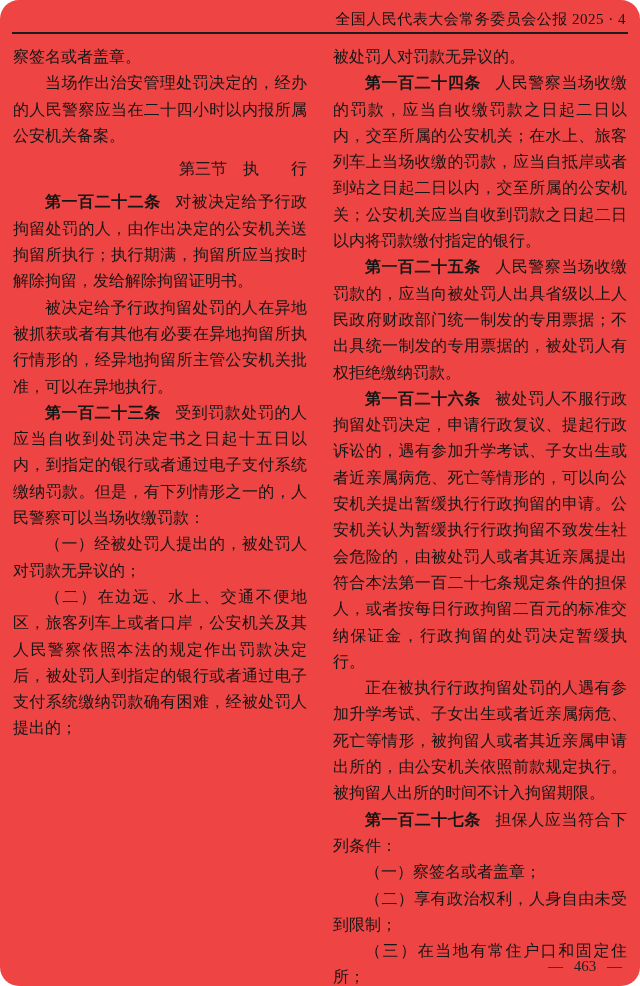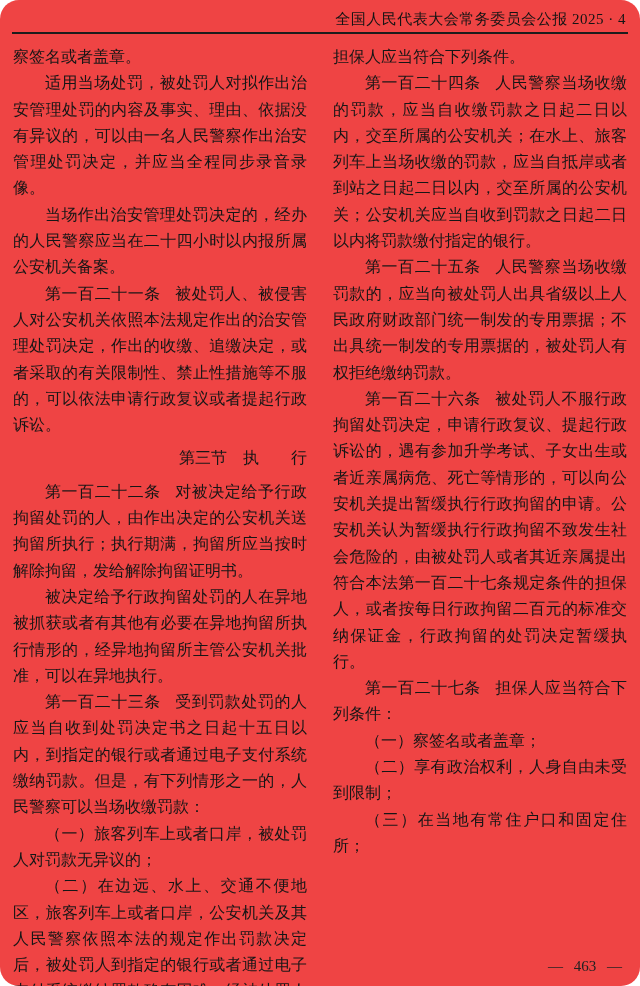--- a/index.html
+++ b/index.html
@@ -51,21 +51,21 @@
   .no-indent { text-indent: 0; }
   .section-heading {
     font-size: 16px;
     line-height: 26.3px;
     text-align: right;
     margin: 7px 0;
     font-weight: 400;
     color: #161616;
   }
   .article-no {
-    font-weight: 400;
+    font-weight: 700;
     margin-right: 0.9em;
   }
   .page-number {
     position: absolute;
     bottom: 11px; right: 18px;
     font-size: 15px;
     color: #222222;
     word-spacing: 7px;
     white-space: nowrap;
   }
@@ -75,35 +75,34 @@
 
 <div class="page">
 
   <div class="header-title">全国人民代表大会常务委员会公报 2025 · 4</div>
 
   <div class="header-rule"></div>
 
   <div class="columns">
     <div class="column">
         <p class="para no-indent">察签名或者盖章。</p>
-        <p class="para indent">适用当场处罚，被处罚人对拟作出治安管理处罚的内容及事实、理由、依据没有异议的，可以由一名人民警察作出治安管理处罚决定，并应当全程同步录音录像。</p>
         <p class="para indent">当场作出治安管理处罚决定的，经办的人民警察应当在二十四小时以内报所属公安机关备案。</p>
-        <p class="para indent"><b class="article-no">第一百二十一条</b><span>被处罚人、被侵害人对公安机关依照本法规定作出的治安管理处罚决定，作出的收缴、追缴决定，或者采取的有关限制性、禁止性措施等不服的，可以依法申请行政复议或者提起行政诉讼。</span></p>
         <div class="section-heading">第三节　执　　行</div>
         <p class="para indent"><b class="article-no">第一百二十二条</b><span>对被决定给予行政拘留处罚的人，由作出决定的公安机关送拘留所执行；执行期满，拘留所应当按时解除拘留，发给解除拘留证明书。</span></p>
         <p class="para indent">被决定给予行政拘留处罚的人在异地被抓获或者有其他有必要在异地拘留所执行情形的，经异地拘留所主管公安机关批准，可以在异地执行。</p>
         <p class="para indent"><b class="article-no">第一百二十三条</b><span>受到罚款处罚的人应当自收到处罚决定书之日起十五日以内，到指定的银行或者通过电子支付系统缴纳罚款。但是，有下列情形之一的，人民警察可以当场收缴罚款：</span></p>
-        <p class="para indent">（一）旅客列车上或者口岸，被处罚人对罚款无异议的；</p>
+        <p class="para indent">（一）经被处罚人提出的，被处罚人对罚款无异议的；</p>
         <p class="para indent">（二）在边远、水上、交通不便地区，旅客列车上或者口岸，公安机关及其人民警察依照本法的规定作出罚款决定后，被处罚人到指定的银行或者通过电子支付系统缴纳罚款确有困难，经被处罚人提出的；</p>
       </div>
     <div class="column">
-        <p class="para no-indent">担保人应当符合下列条件。</p>
+        <p class="para no-indent">被处罚人对罚款无异议的。</p>
         <p class="para indent"><b class="article-no">第一百二十四条</b><span>人民警察当场收缴的罚款，应当自收缴罚款之日起二日以内，交至所属的公安机关；在水上、旅客列车上当场收缴的罚款，应当自抵岸或者到站之日起二日以内，交至所属的公安机关；公安机关应当自收到罚款之日起二日以内将罚款缴付指定的银行。</span></p>
         <p class="para indent"><b class="article-no">第一百二十五条</b><span>人民警察当场收缴罚款的，应当向被处罚人出具省级以上人民政府财政部门统一制发的专用票据；不出具统一制发的专用票据的，被处罚人有权拒绝缴纳罚款。</span></p>
         <p class="para indent"><b class="article-no">第一百二十六条</b><span>被处罚人不服行政拘留处罚决定，申请行政复议、提起行政诉讼的，遇有参加升学考试、子女出生或者近亲属病危、死亡等情形的，可以向公安机关提出暂缓执行行政拘留的申请。公安机关认为暂缓执行行政拘留不致发生社会危险的，由被处罚人或者其近亲属提出符合本法第一百二十七条规定条件的担保人，或者按每日行政拘留二百元的标准交纳保证金，行政拘留的处罚决定暂缓执行。</span></p>
+        <p class="para indent">正在被执行行政拘留处罚的人遇有参加升学考试、子女出生或者近亲属病危、死亡等情形，被拘留人或者其近亲属申请出所的，由公安机关依照前款规定执行。被拘留人出所的时间不计入拘留期限。</p>
         <p class="para indent"><b class="article-no">第一百二十七条</b><span>担保人应当符合下列条件：</span></p>
         <p class="para indent">（一）察签名或者盖章；</p>
         <p class="para indent">（二）享有政治权利，人身自由未受到限制；</p>
         <p class="para indent">（三）在当地有常住户口和固定住所；</p>
       </div>
   </div>
 
   <div class="page-number">— 463 —</div>
 
 </div>

